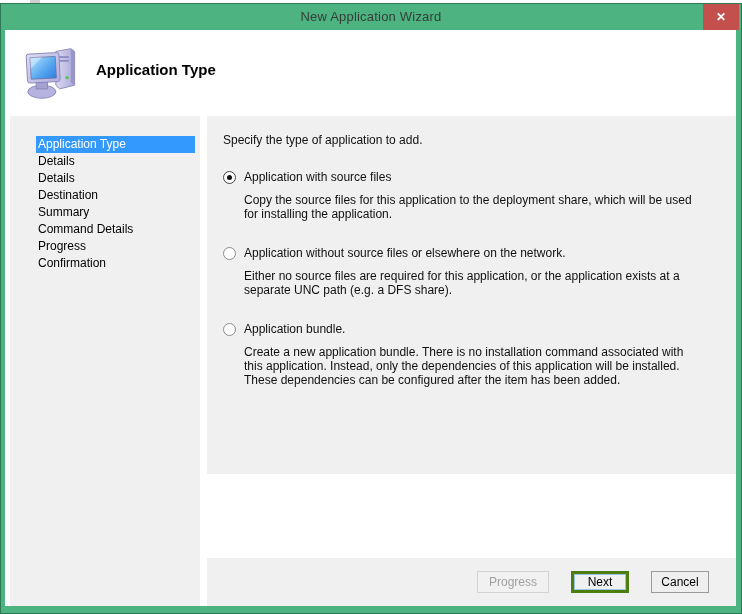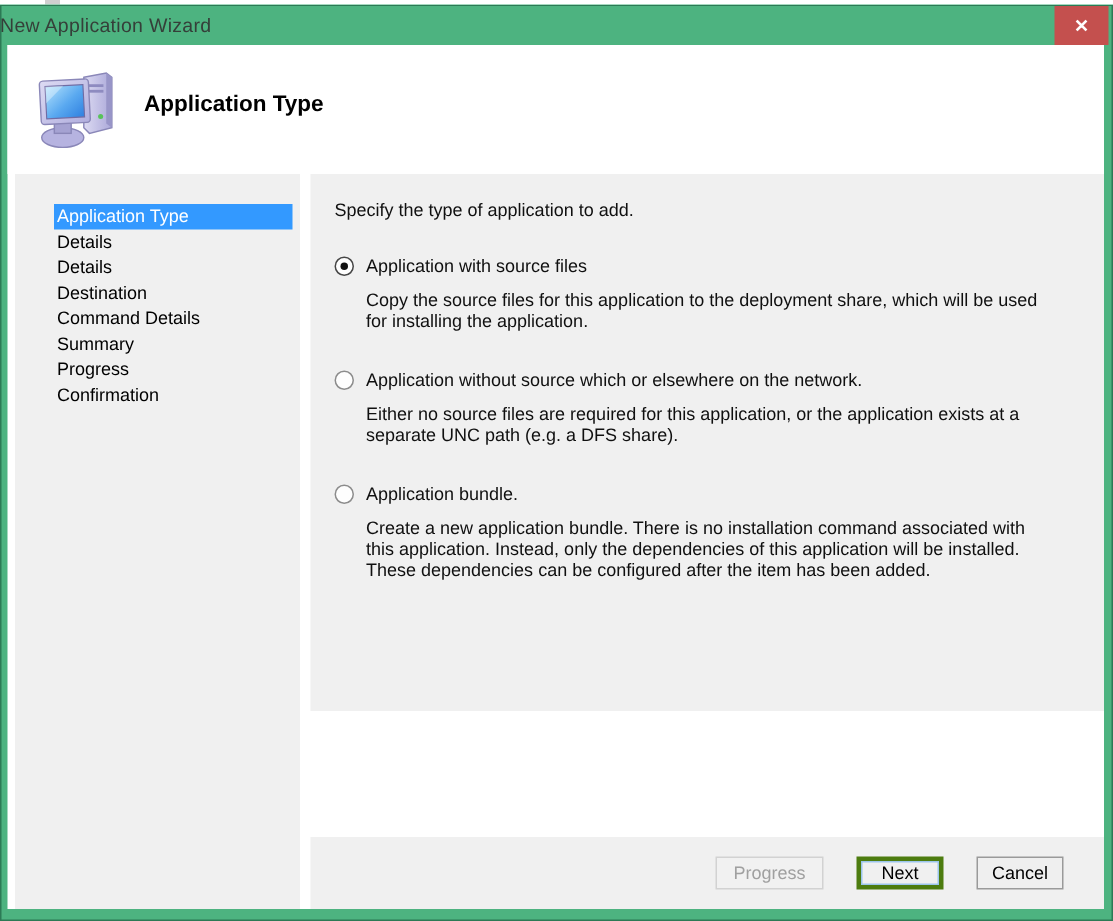--- a/index.html
+++ b/index.html
@@ -13,21 +13,21 @@
   }
   .artifact { position:absolute; left:30px; top:0; width:10px; height:3px; background:#cfcfcf; }
 
   .dialog {
     position:absolute; left:0; top:3px; width:742px; height:611px;
     background:#4db380;
     box-shadow: inset 0 0 0 1px #2c7a55;
   }
   .titlebar { position:relative; height:27px; }
   .titlebar .title {
-    display:block; line-height:28px;
+    display:block; text-align:center; line-height:28px;
     font-size:13px; color:#353f39; letter-spacing:.2px;
   }
   .close-btn {
     position:absolute; top:1px; right:3px; width:36px; height:26px;
     background:#c4504e; border:none; color:#ffffff;
     font-size:12px; font-weight:bold; line-height:26px; text-align:center;
     padding:0; cursor:pointer; font-family:inherit;
   }
 
   .inner { position:absolute; left:5px; right:6px; top:27px; bottom:8px; background:#ffffff; }
@@ -133,41 +133,41 @@
         </g>
       </svg>
       <h1 class="page-title">Application Type</h1>
     </div>
 
     <div class="sidebar">
       <div class="step active">Application Type</div>
       <div class="step">Details</div>
       <div class="step">Details</div>
       <div class="step">Destination</div>
+      <div class="step">Summary</div>
       <div class="step">Command Details</div>
-      <div class="step">Summary</div>
       <div class="step">Progress</div>
       <div class="step">Confirmation</div>
     </div>
 
     <div class="content">
       <p class="instruction">Specify the type of application to add.</p>
 
       <div class="option">
         <div class="radio-row">
           <span class="radio checked"></span>
           <span class="radio-label">Application with source files</span>
         </div>
         <p class="desc">Copy the source files for this application to the deployment share, which will be used for installing the application.</p>
       </div>
 
       <div class="option">
         <div class="radio-row">
           <span class="radio"></span>
-          <span class="radio-label">Application without source which or elsewhere on the network.</span>
+          <span class="radio-label">Application without source files or elsewhere on the network.</span>
         </div>
         <p class="desc">Either no source files are required for this application, or the application exists at a separate UNC path (e.g. a DFS share).</p>
       </div>
 
       <div class="option">
         <div class="radio-row">
           <span class="radio"></span>
           <span class="radio-label">Application bundle.</span>
         </div>
         <p class="desc">Create a new application bundle.  There is no installation command associated with this application.  Instead, only the dependencies of this application will be installed.  These dependencies can be configured after the item has been added.</p>

